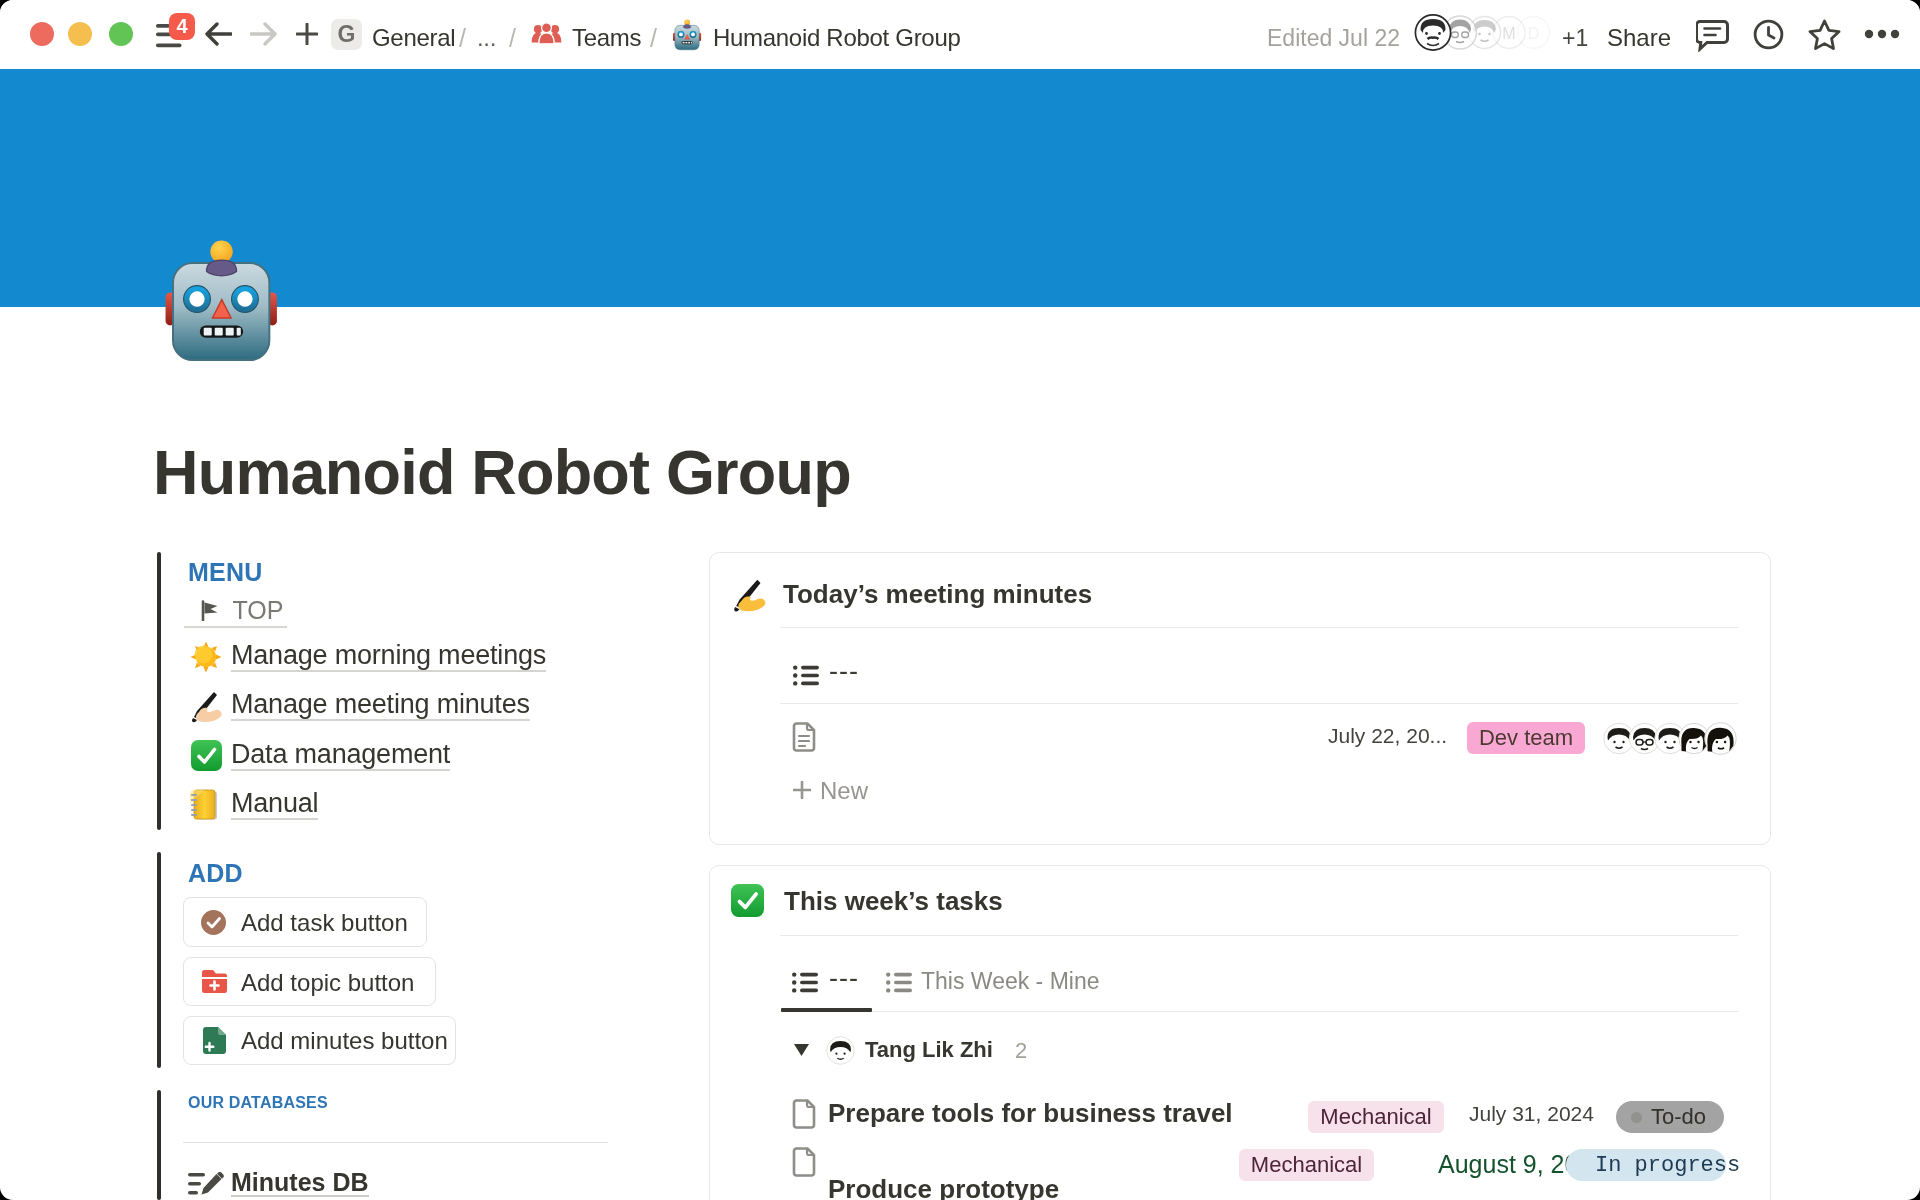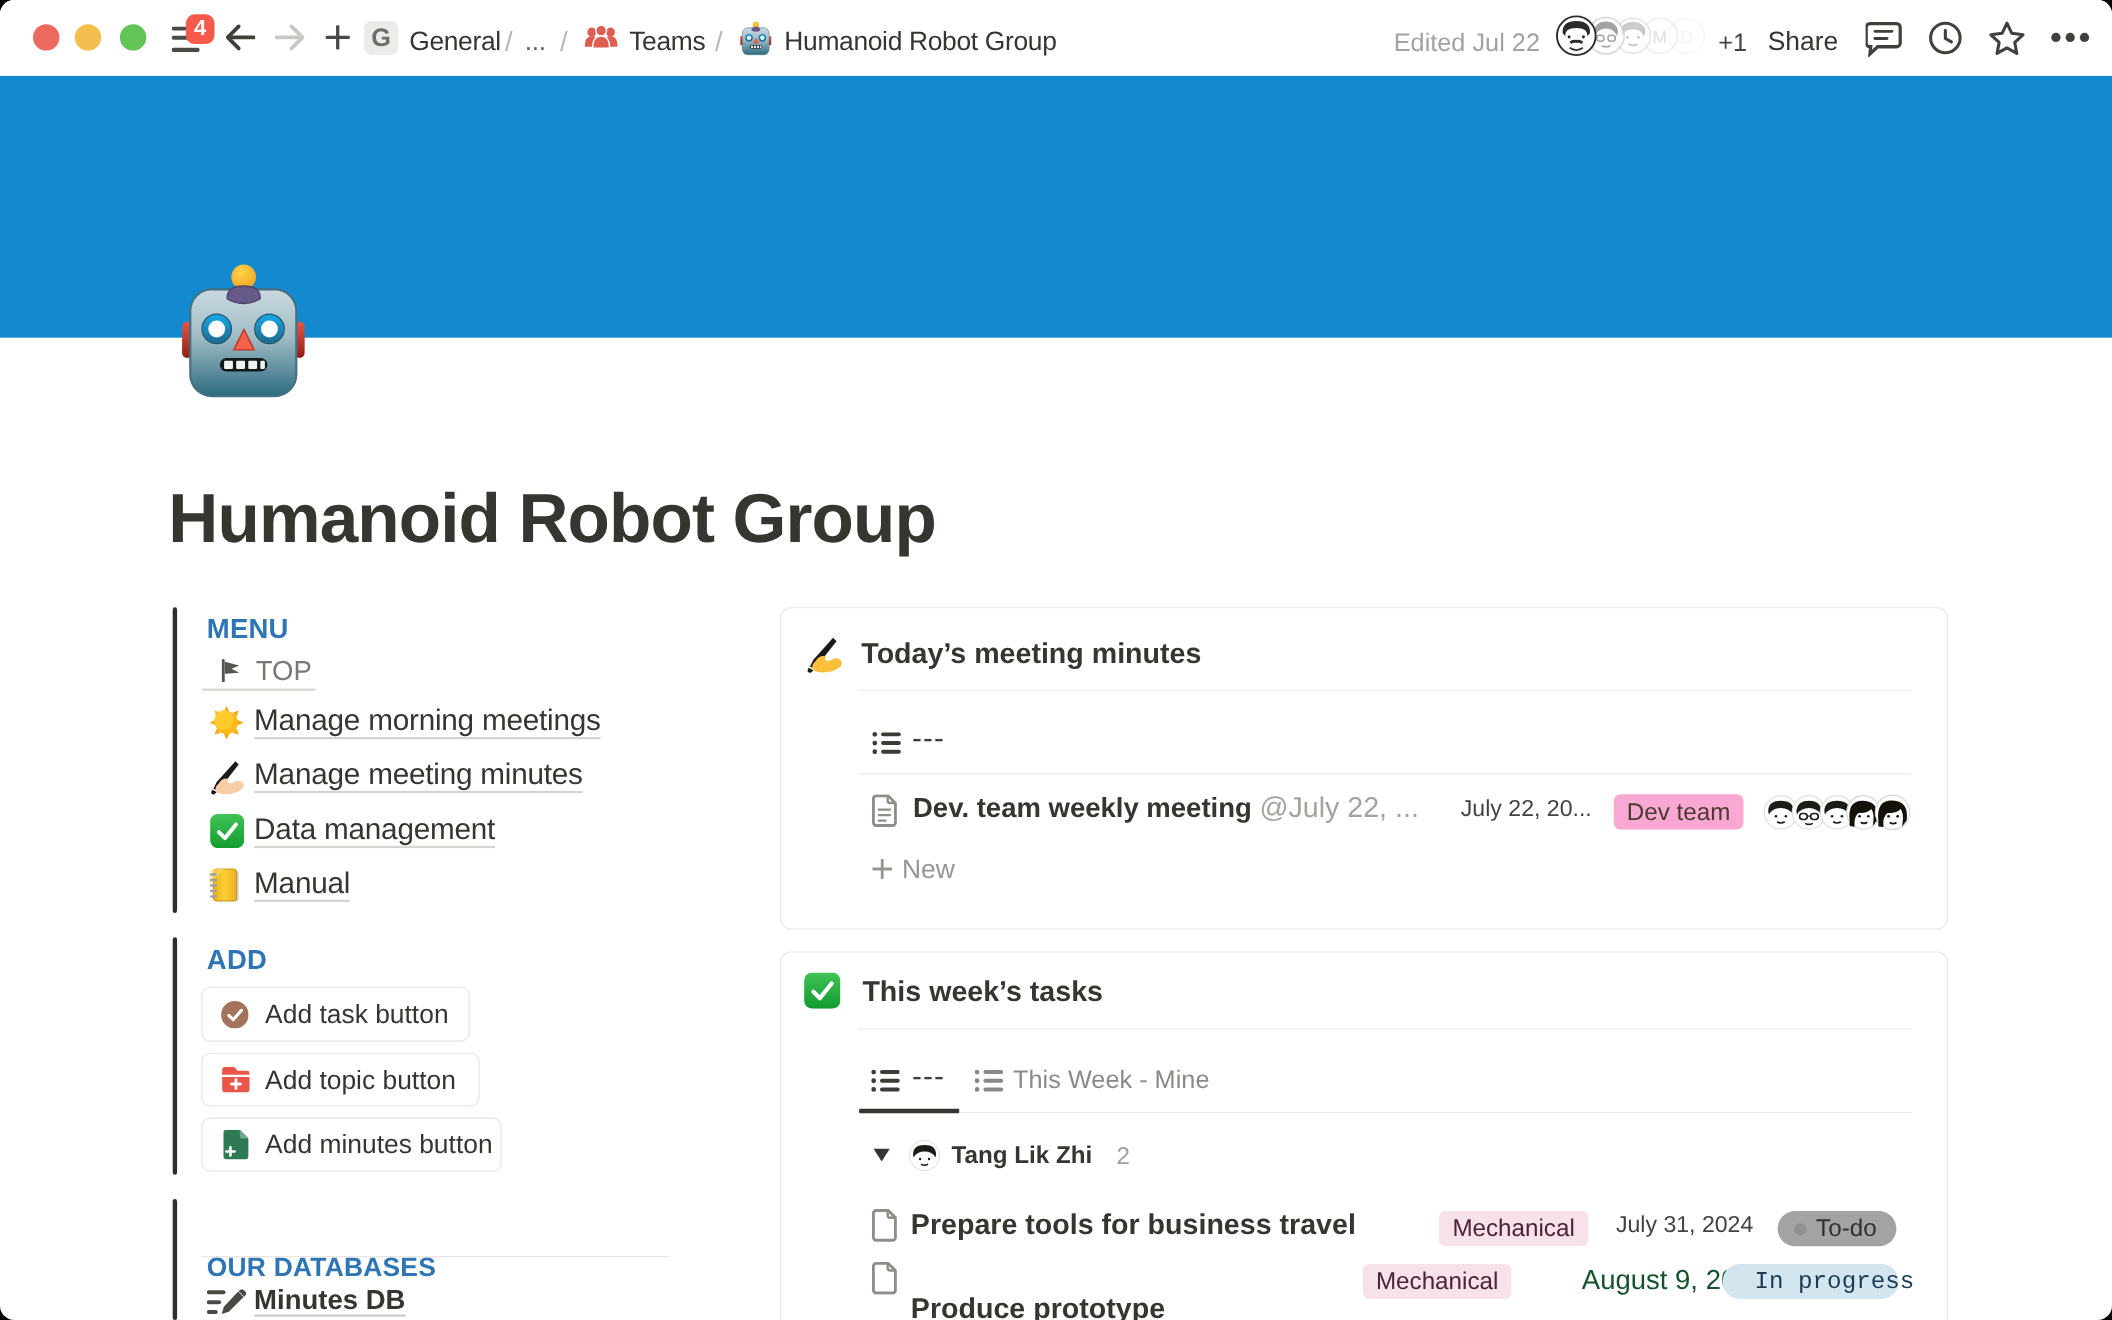--- a/index.html
+++ b/index.html
@@ -285,21 +285,21 @@
     <div class="abs" style="left:183px; top:1016px; width:273px; height:49px; border:1.5px solid #E5E3DF; border-radius:8px;">
       <svg class="abs" style="left:19px; top:10px;" width="23" height="27" viewBox="0 0 23 27">
         <path d="M0 3 a3 3 0 0 1 3 -3 h12 l8 8 v16 a3 3 0 0 1 -3 3 h-17 a3 3 0 0 1 -3 -3 z" fill="#2D7A55"></path>
         <path d="M15 0 l8 8 h-6 a2 2 0 0 1 -2 -2 z" fill="#6FA88C"></path>
         <path d="M6.5 16 v7.5 M2.8 19.8 h7.5" stroke="#fff" stroke-width="2.4" stroke-linecap="round"></path>
       </svg>
       <div class="abs" style="left:57px; top:10px; font-size:24px; color:#37352F; white-space:nowrap;">Add minutes button</div>
     </div>
 
     <div class="qbar" style="left:157px; top:1090px; height:110px;"></div>
-    <div class="abs h-blue" style="left:188px; top:1139px; font-size:24px;">OUR DATABASES</div>
+    <div class="abs h-blue" style="left:188px; top:1094px; font-size:16px;">OUR DATABASES</div>
     <div class="abs" style="left:183px; top:1142px; width:425px; height:1px; background:#E3E1DE;"></div>
     <svg class="abs" style="left:188px; top:1172px;" width="36" height="26" viewBox="0 0 36 26">
       <g fill="#4A4944">
         <rect x="0" y="1" width="17" height="3.6" rx="1.8"></rect>
         <rect x="0" y="10" width="13" height="3.6" rx="1.8"></rect>
         <rect x="0" y="19" width="10" height="3.6" rx="1.8"></rect>
         <path d="M28.5 2 l5 5 L20 20.5 l-6.5 2 l2 -6.5 z"></path>
         <path d="M30 0.8 a2.6 2.6 0 0 1 3.6 0 l1.4 1.4 a2.6 2.6 0 0 1 0 3.6 l-1 1 l-5 -5 z"></path>
       </g>
     </svg>
@@ -329,21 +329,20 @@
         </g>
       </svg>
       <div class="abs" style="left:119px; top:103px; font-size:27px; color:#3C3B36; letter-spacing:1px;">---</div>
       <div class="abs" style="left:70px; top:150px; width:958px; height:1px; background:#EBE9E6;"></div>
 
       <svg class="abs" style="left:82px; top:169px;" width="24" height="30" viewBox="0 0 24 30">
         <path d="M2 4 a2.5 2.5 0 0 1 2.5 -2.5 h11 L22 8 v18 a2.5 2.5 0 0 1 -2.5 2.5 h-15 A2.5 2.5 0 0 1 2 26 z" fill="none" stroke="#8F8D88" stroke-width="2.6"></path>
         <path d="M15 1.5 V6 a2 2 0 0 0 2 2 h5" fill="none" stroke="#8F8D88" stroke-width="2.2"></path>
         <path d="M7 14 h10 M7 19 h10 M7 24 h6" stroke="#8F8D88" stroke-width="2.2" stroke-linecap="round"></path>
       </svg>
-      <div class="abs" style="left:120px; top:166px; font-size:25px; font-weight:bold; white-space:nowrap;">Dev. team weekly meeting <span style="font-weight:normal; font-size:26px; color:#A5A29C;">@July 22, ...</span></div>
       <div class="abs" style="left:618px; top:171px; font-size:21px; color:#44423D; white-space:nowrap;">July 22, 20...</div>
       <div class="abs" style="left:757px; top:169px; width:118px; height:32px; background:#f9a8d4; border-radius:6px; font-size:22px; color:#4A3A30; text-align:center; line-height:32px;">Dev team</div>
       <svg class="abs" style="left:893px; top:169px;" width="134" height="33" viewBox="0 0 134 33">
         <g transform="translate(0,0.5)">
             <use href="#fA"></use>
           </g>
         <g transform="translate(25.5,0.5)">
             <use href="#fB"></use>
           </g>
         <g transform="translate(51,0.5)">

